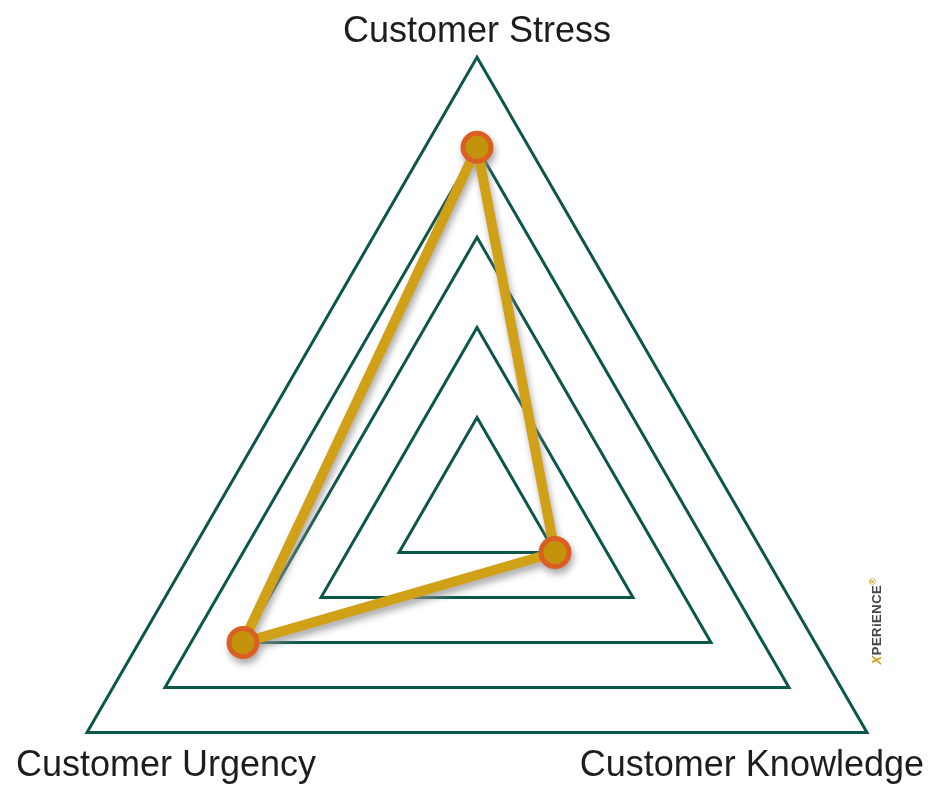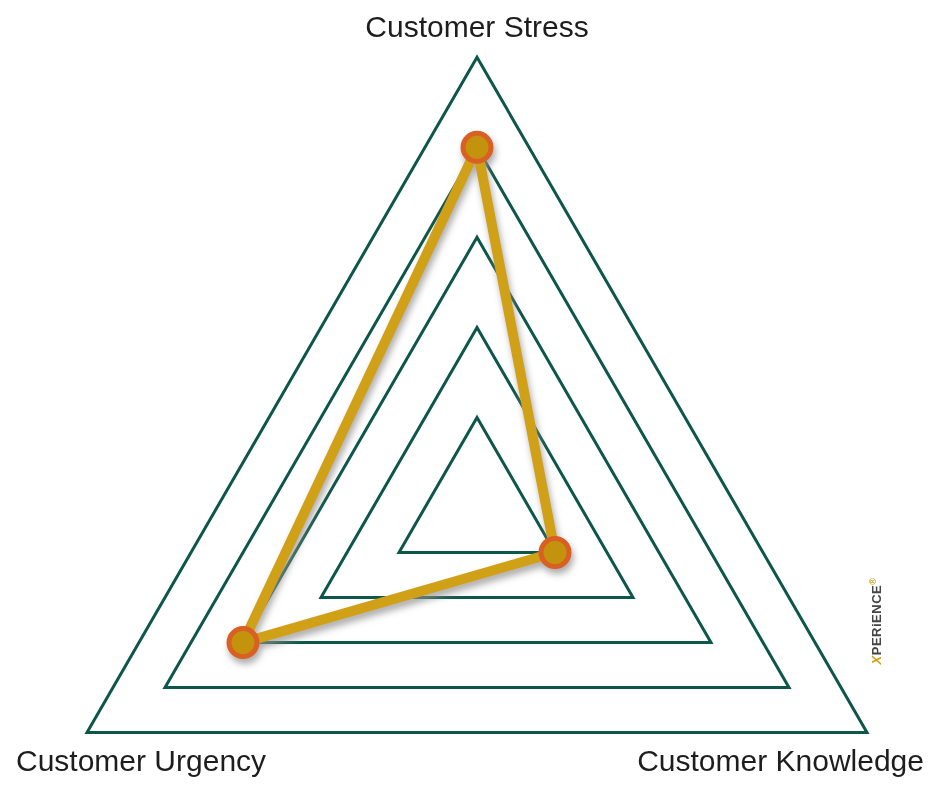--- a/index.html
+++ b/index.html
@@ -11,21 +11,21 @@
     overflow: hidden;
     font-family: "Liberation Sans", sans-serif;
   }
   .chart-svg {
     position: absolute;
     left: 0; top: 0;
     width: 950px; height: 797px;
   }
   .axis-label {
     position: absolute;
-    font-size: 30px;
+    font-size: 36px;
     line-height: 1.1;
     color: #1d1d1d;
     white-space: nowrap;
   }
   .axis-top  { left: 477px; top: 10px; transform: translateX(-50%); }
   .axis-bl   { left: 16px;  top: 744px; }
   .axis-br   { right: 26px; top: 744px; }
   .logo {
     position: absolute;
     left: 817px;

